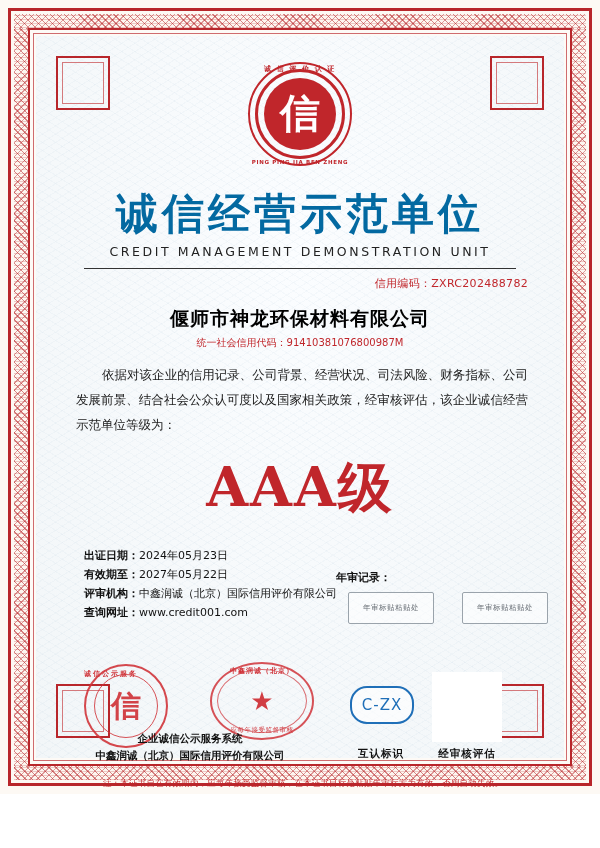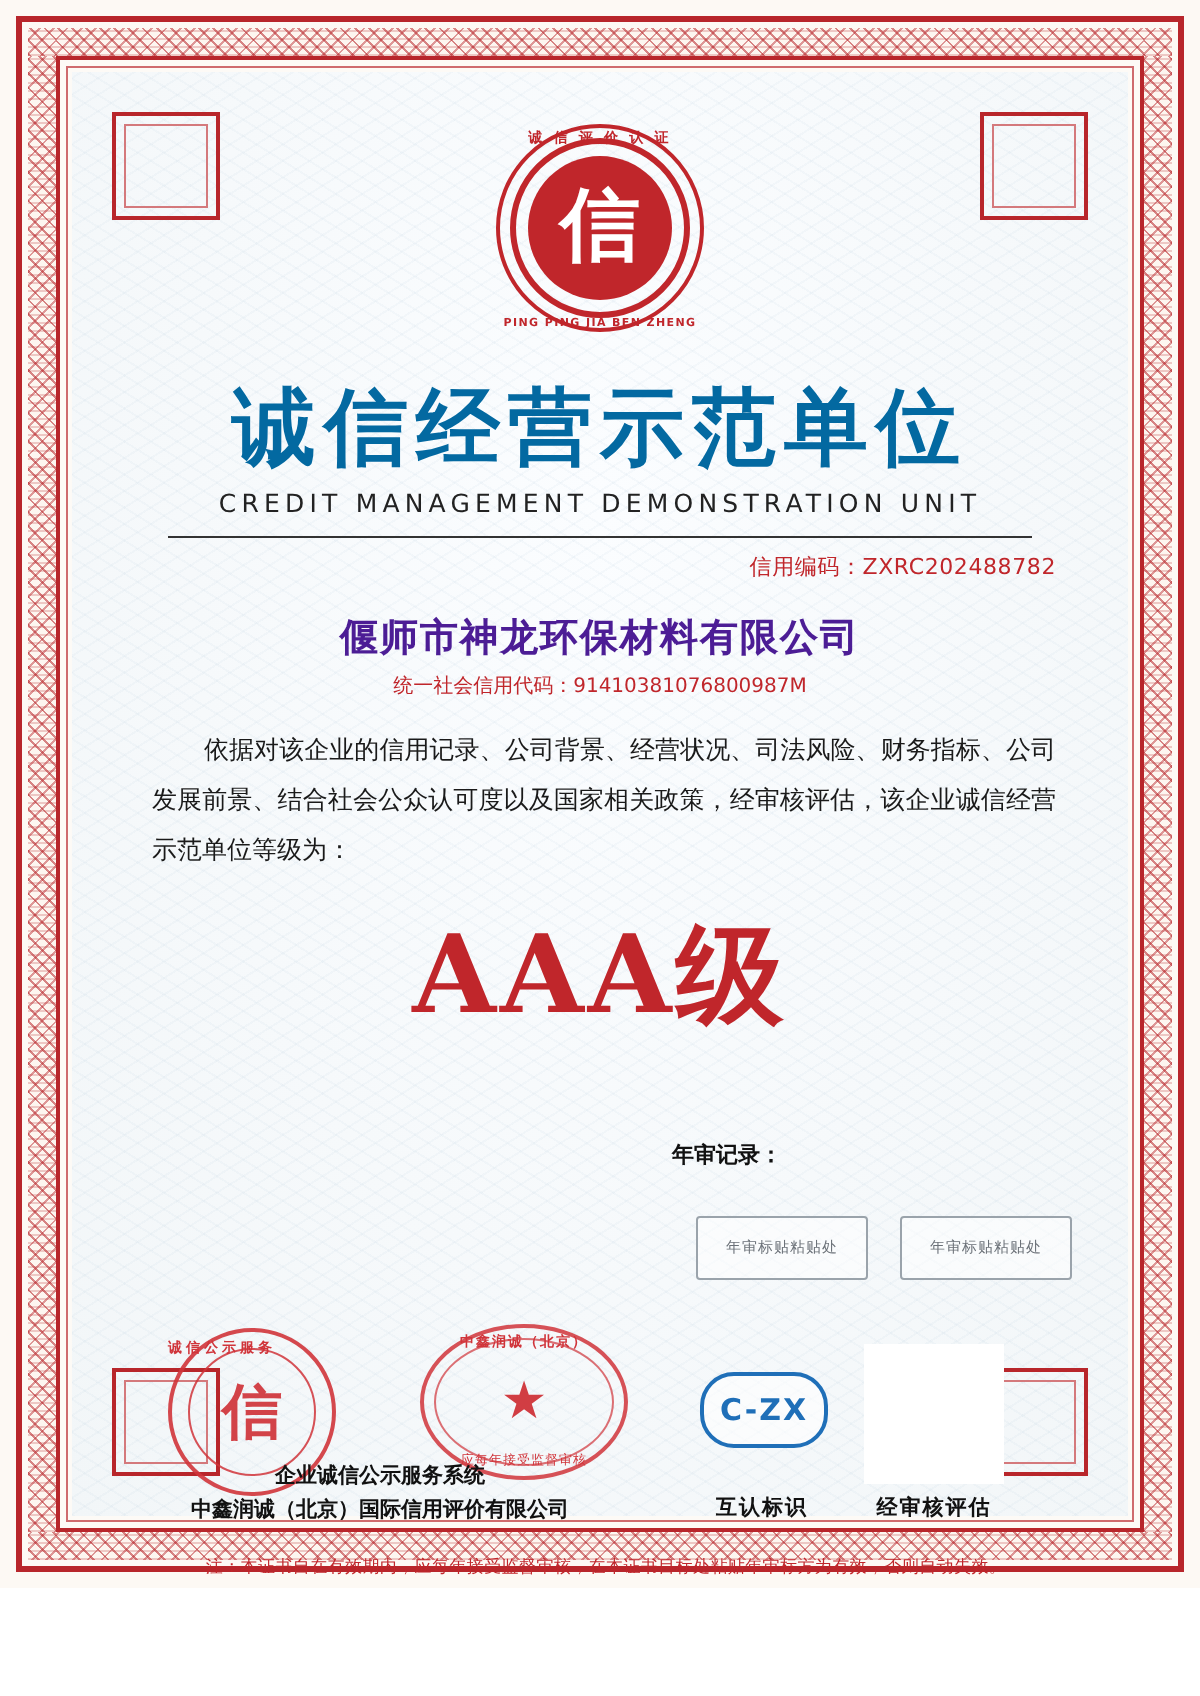--- a/index.html
+++ b/index.html
@@ -194,21 +194,21 @@
 
   .company {
     position: absolute;
     left: 0; right: 0;
     top: 306px;
     text-align: center;
     font-family: "DejaVu Serif", "Liberation Serif", serif;
     font-weight: bold;
     font-size: 19px;
     letter-spacing: 1px;
-    color: #4c1d95;
+    color: #000000;
   }
   .usci {
     position: absolute;
     left: 0; right: 0;
     top: 336px;
     text-align: center;
     font-size: 10px;
     color: #c0262b;
   }
 
@@ -252,23 +252,23 @@
     position: absolute;
     left: 336px;
     top: 570px;
     font-size: 11px;
     color: #111;
     font-weight: bold;
   }
   .annual-boxes {
     position: absolute;
     left: 348px;
-    top: 608px;
+    top: 592px;
     display: flex;
-    gap: 16px;
+    gap: 28px;
   }
   .annual-box {
     width: 84px;
     height: 30px;
     border: 1px solid #9aa3ab;
     border-radius: 2px;
     display: flex;
     align-items: center;
     justify-content: center;
     font-size: 7.5px;
@@ -375,21 +375,21 @@
     top: 686px;
     width: 60px;
     height: 34px;
     border: 2px solid #1f6fb8;
     border-radius: 17px;
     color: #1f6fb8;
     display: flex;
     align-items: center;
     justify-content: center;
     font-size: 15px;
-    font-weight: bold;
+    font-weight: normal;
     letter-spacing: 1px;
     background: rgba(255,255,255,0.6);
   }
 
   .qr {
     position: absolute;
     left: 432px;
     top: 672px;
     width: 66px;
     height: 66px;
@@ -478,20 +478,34 @@
 
   <div class="cert-no">信用编码：ZXRC202488782</div>
 
   <div class="company">偃师市神龙环保材料有限公司</div>
   <div class="usci">统一社会信用代码：91410381076800987M</div>
 
   <div class="body-text">依据对该企业的信用记录、公司背景、经营状况、司法风险、财务指标、公司发展前景、结合社会公众认可度以及国家相关政策，经审核评估，该企业诚信经营示范单位等级为：</div>
 
   <div class="grade">AAA级</div>
 
+  <div class="details">
+    <div class="row">
+      <span class="label">出证日期：</span><span>2024年05月23日</span>
+    </div>
+    <div class="row">
+      <span class="label">有效期至：</span><span>2027年05月22日</span>
+    </div>
+    <div class="row">
+      <span class="label">评审机构：</span><span>中鑫润诚（北京）国际信用评价有限公司</span>
+    </div>
+    <div class="row">
+      <span class="label">查询网址：</span><span>www.credit001.com</span>
+    </div>
+  </div>
 
   <div class="annual">年审记录：</div>
   <div class="annual-boxes">
     <div class="annual-box">年审标贴粘贴处</div>
     <div class="annual-box">年审标贴粘贴处</div>
   </div>
 
   <div class="seal-red">
     <div class="oring"></div>
     <div class="iring"></div>

